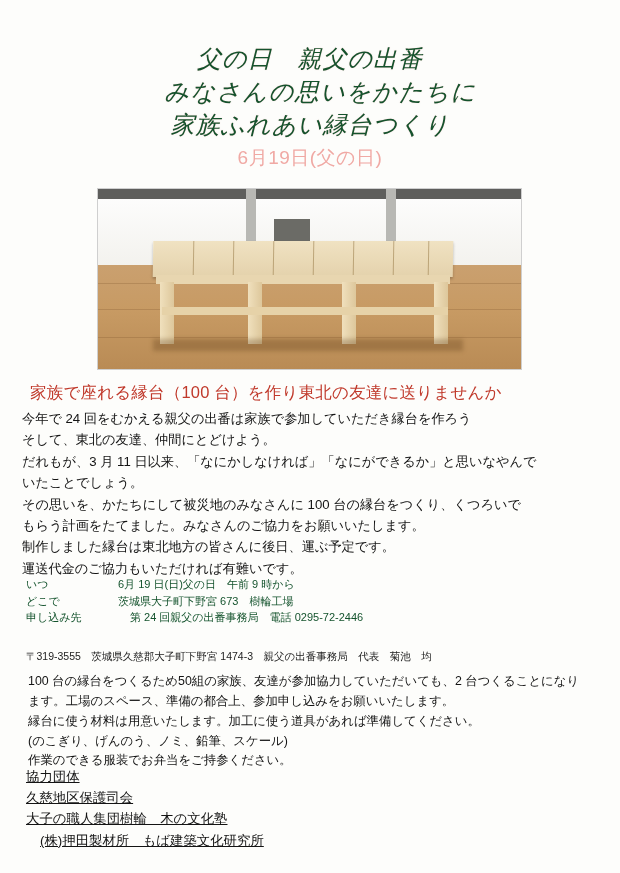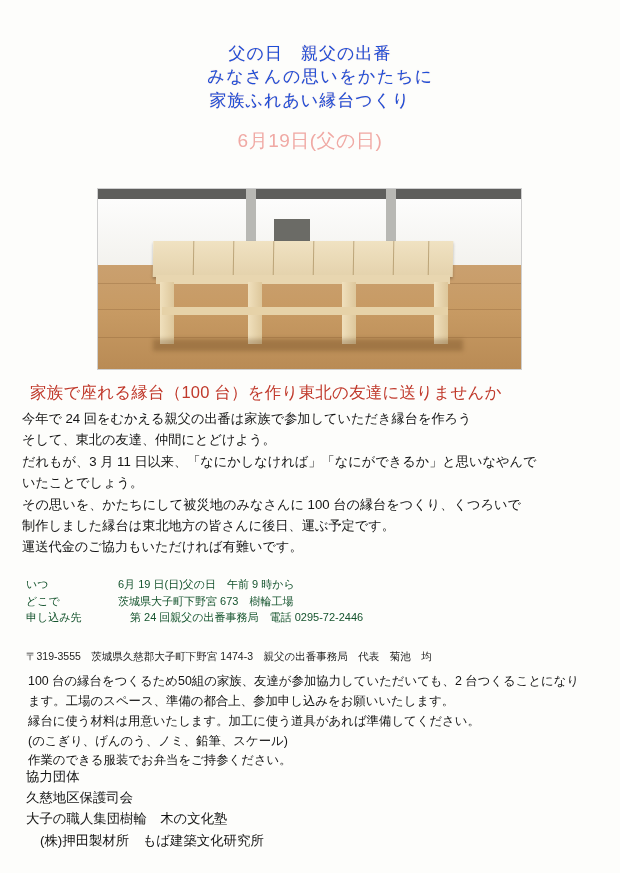--- a/index.html
+++ b/index.html
@@ -27,30 +27,31 @@
     position: absolute;
     left: 0;
     top: 42px;
     width: 620px;
     text-align: center;
     color: #f0a9a4;
     line-height: 1.38;
     letter-spacing: 1px;
   }
   .title-line {
-    font-size: 17px;
+    font-size: 24px;
     font-weight: 500;
-    color: #1d4ed8;
+    color: #14532d;
     text-shadow: 0 0 1px rgba(240,150,145,0.5);
+    font-style: italic;
   }
   .title-line.l2 { letter-spacing: 1.5px; margin-left: 21px; }
   .title-date {
     font-size: 19px;
     color: #f0a9a4;
-    margin-top: 16px;
+    margin-top: 4px;
     letter-spacing: 0.5px;
   }
 
   
   .photo {
     position: absolute;
     left: 97px;
     top: 188px;
     width: 423px;
     height: 180px;
@@ -224,21 +225,21 @@
   
   .orgs {
     position: absolute;
     left: 26px;
     top: 766px;
     width: 570px;
     font-size: 13.4px;
     line-height: 1.58;
     color: #141414;
   }
-  .orgs div { white-space: nowrap; }
+  .orgs div { white-space: nowrap; text-decoration: underline; }
   .orgs .indent { padding-left: 14px; }
 </style>
 </head>
 <body>
 
 <div class="page">
 
   <div class="title-block">
     <div class="title-line l1">父の日　親父の出番</div>
     <div class="title-line l2">みなさんの思いをかたちに</div>
@@ -276,20 +277,21 @@
   </div>
 
   <div class="headline">家族で座れる縁台（100 台）を作り東北の友達に送りませんか</div>
 
   <div class="body-para">
     <div>今年で 24 回をむかえる親父の出番は家族で参加していただき縁台を作ろう</div>
     <div>そして、東北の友達、仲間にとどけよう。</div>
     <div>だれもが、3 月 11 日以来、「なにかしなければ」「なにができるか」と思いなやんで</div>
     <div>いたことでしょう。</div>
     <div>その思いを、かたちにして被災地のみなさんに 100 台の縁台をつくり、くつろいで</div>
+    <div>もらう計画をたてました。みなさんのご協力をお願いいたします。</div>
     <div>制作しました縁台は東北地方の皆さんに後日、運ぶ予定です。</div>
     <div>運送代金のご協力もいただければ有難いです。</div>
   </div>
 
   <div class="info">
     <div class="info-row">
       <span class="info-label">いつ</span>
       <span class="info-val">6月 19 日(日)父の日　午前 9 時から</span>
     </div>
     <div class="info-row">

